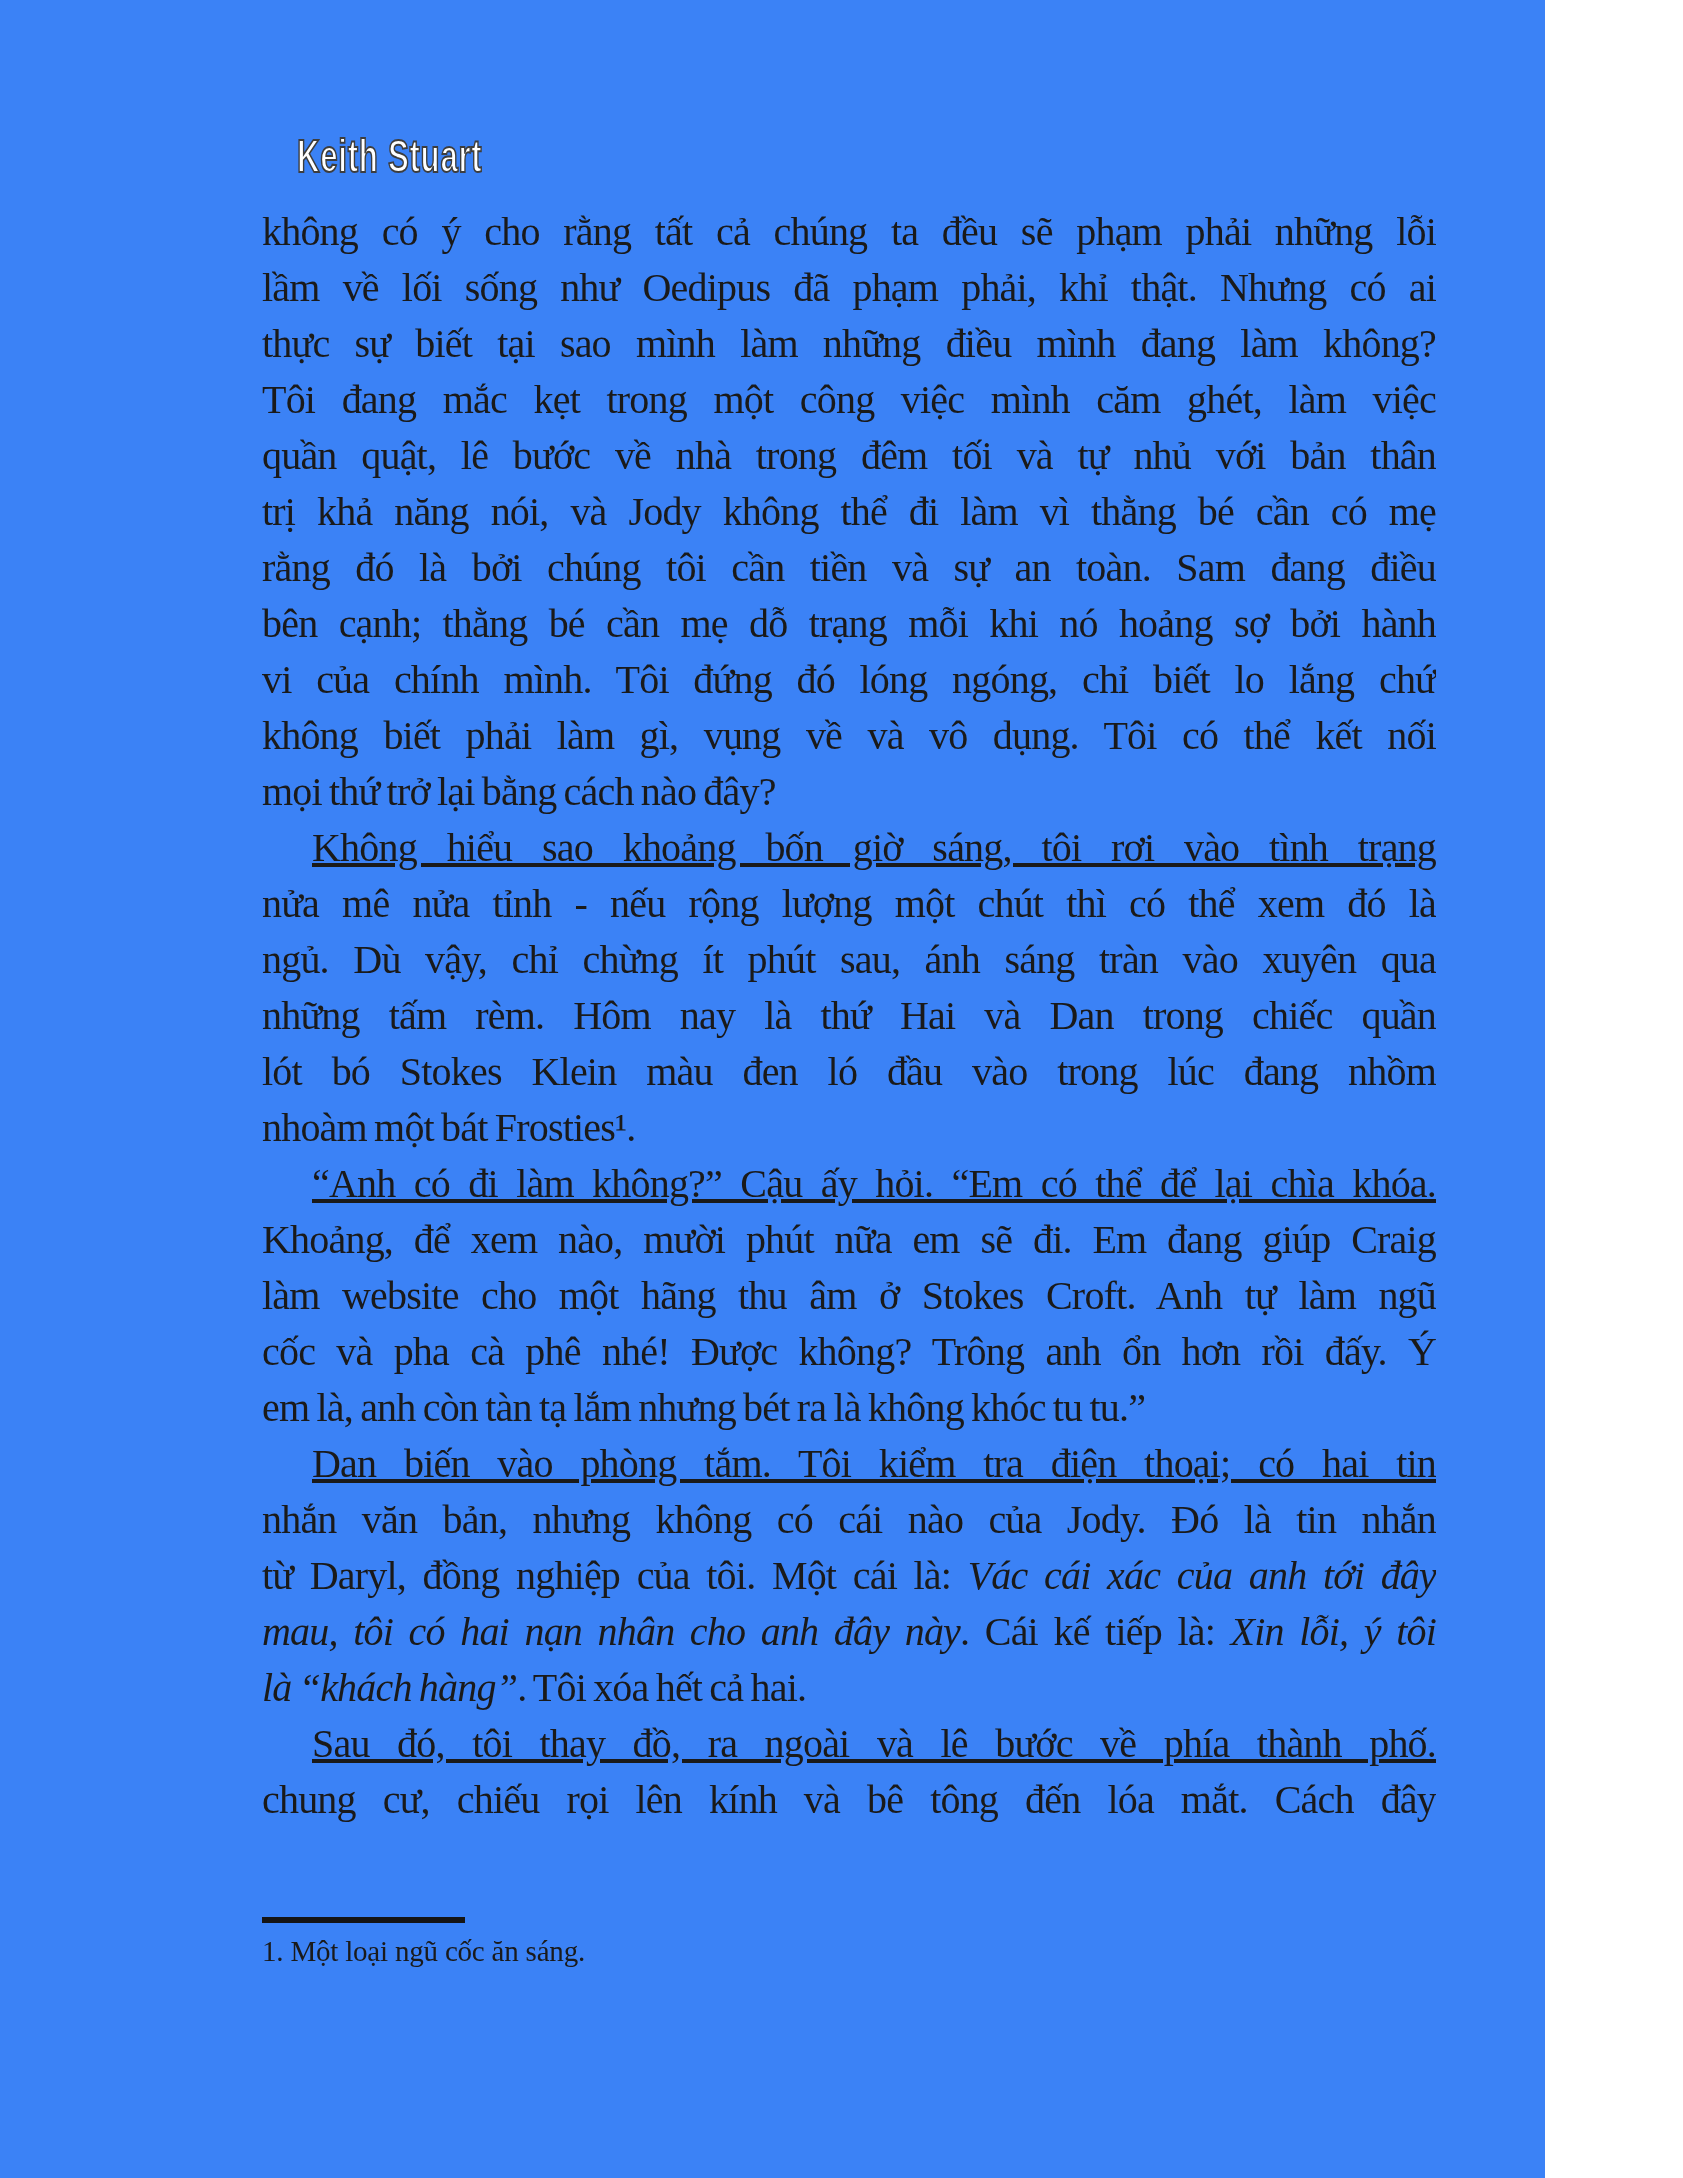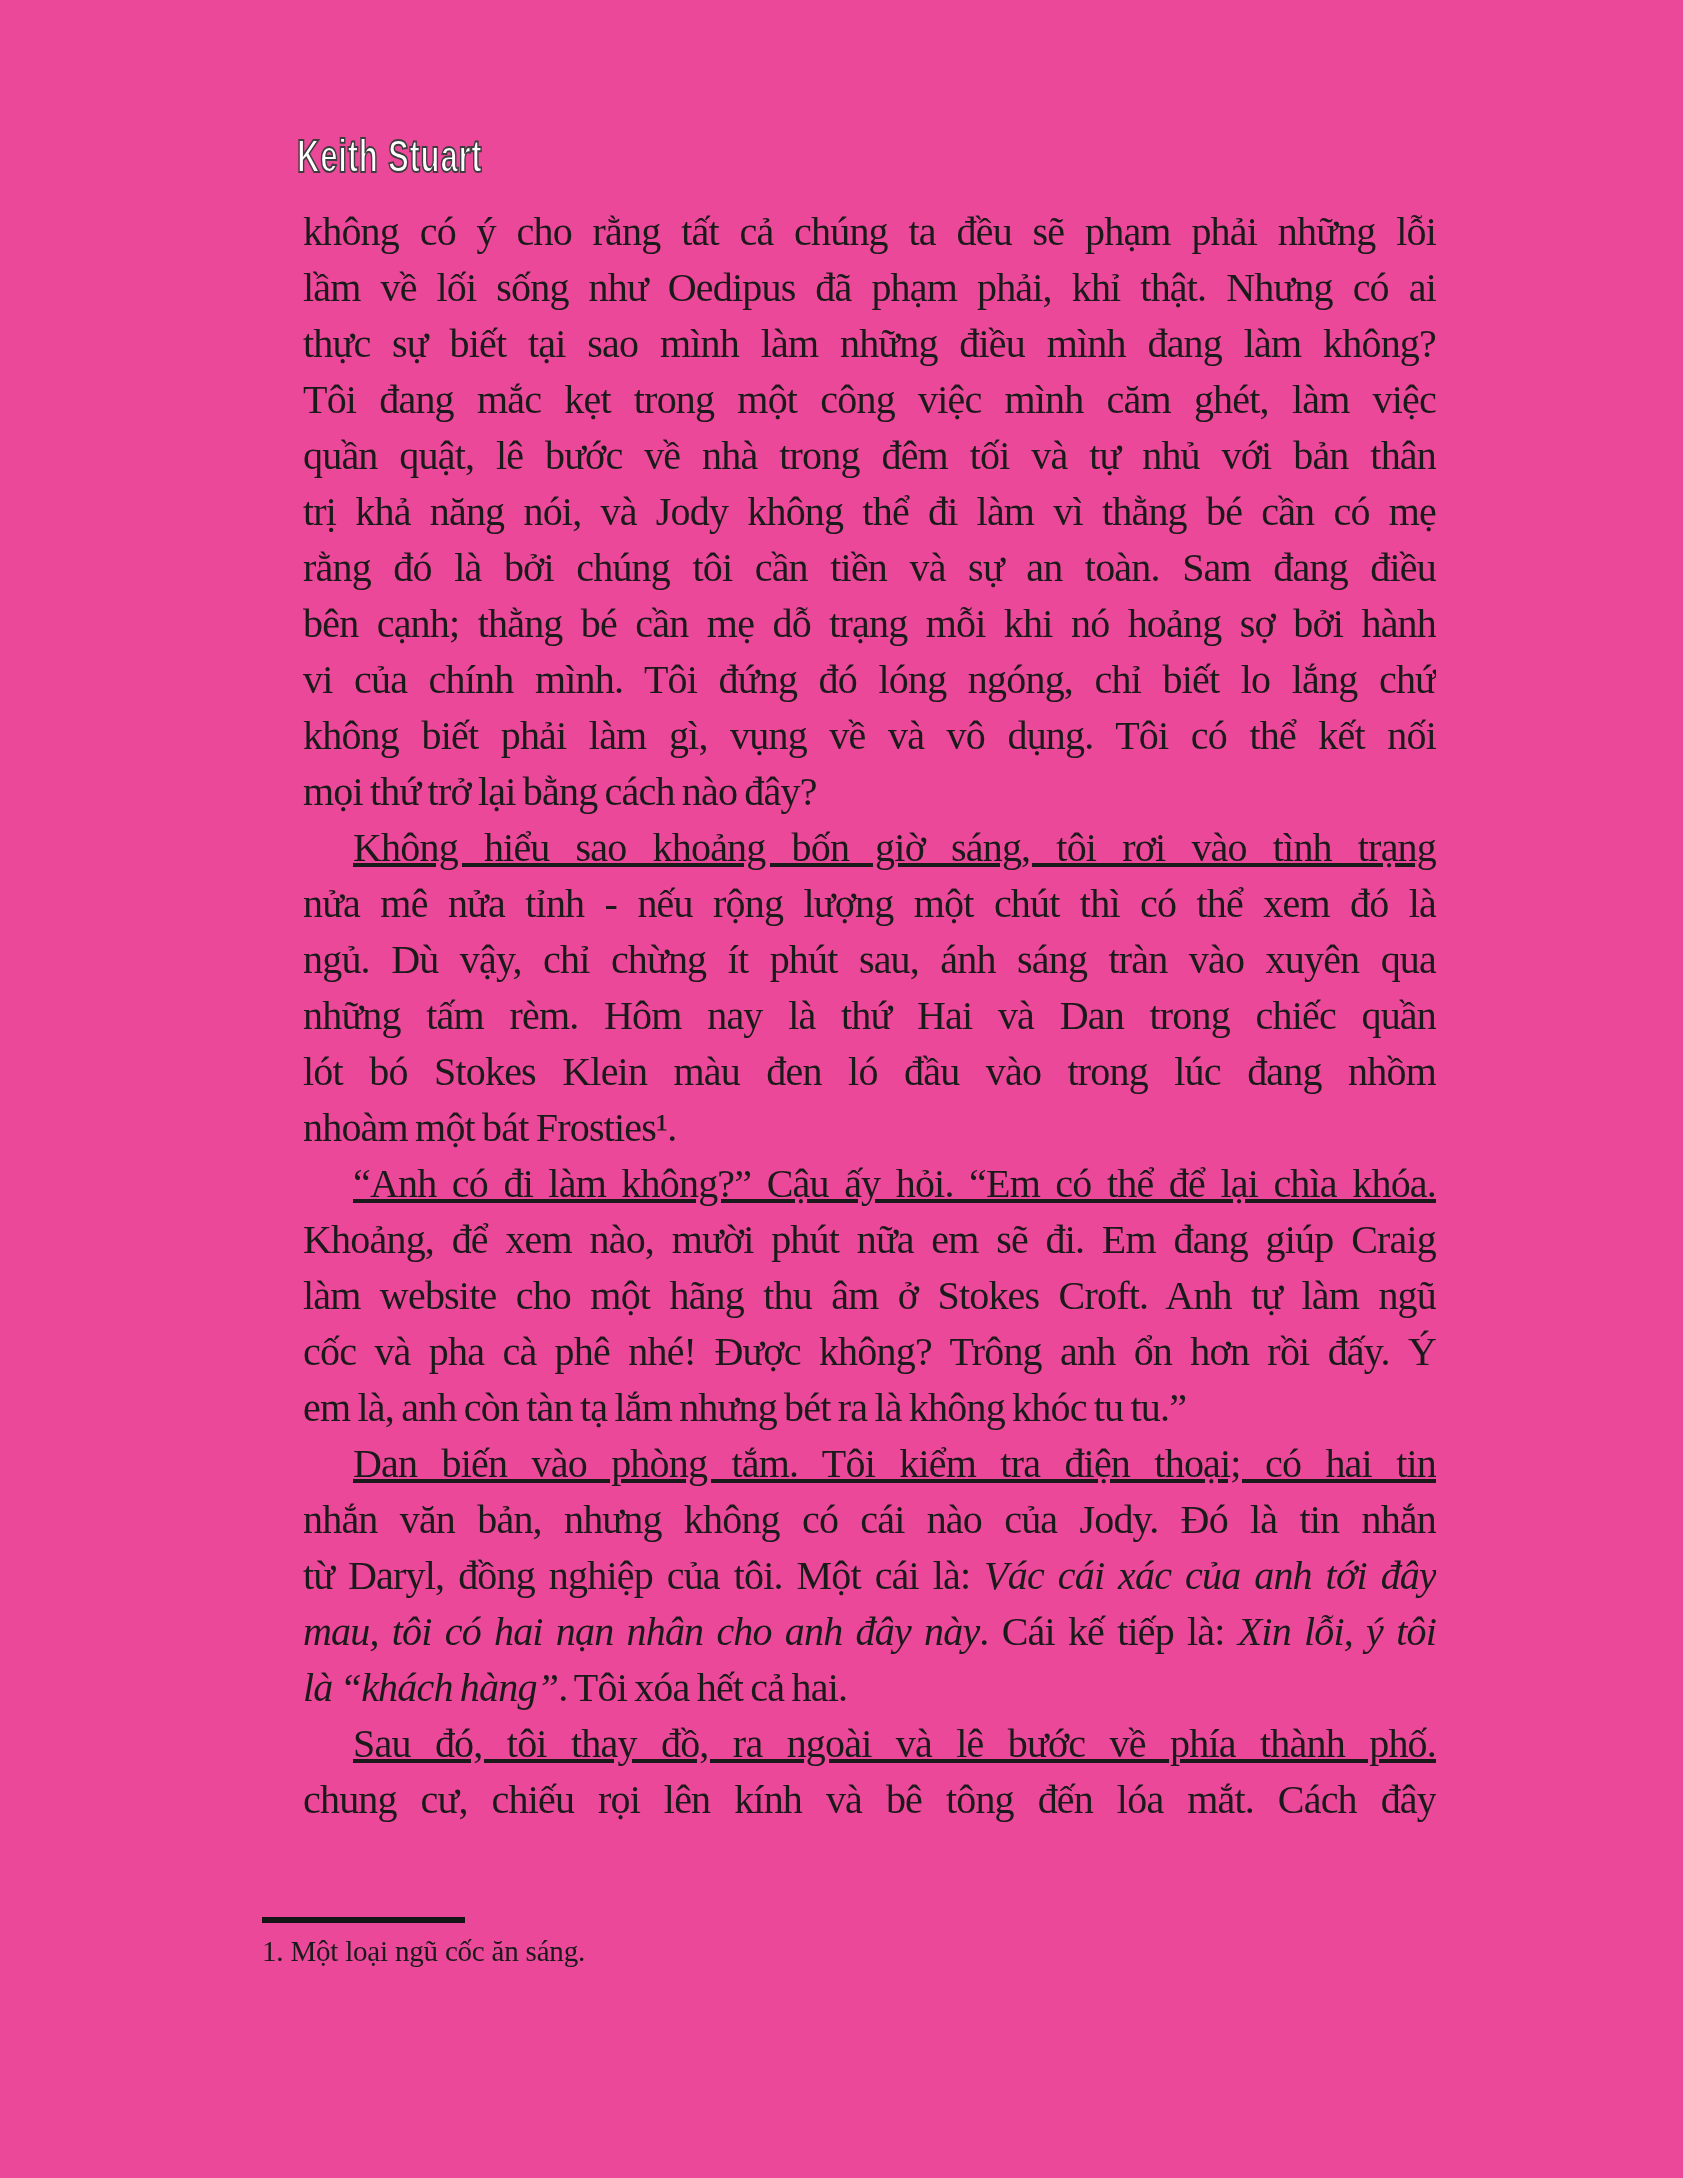--- a/index.html
+++ b/index.html
@@ -3,22 +3,22 @@
 <meta charset="utf-8">
 <style>
   html, body { margin: 0; padding: 0; }
   body {
     width: 1683px; height: 2178px;
     background: #ffffff;
     font-family: "Liberation Serif", "DejaVu Serif", serif;
   }
   .page {
     position: relative;
-    width: 1683px; height: 2178px;
-    background: #ec4899;
+    width: 1545px; height: 2178px;
+    background: #3b82f6;
     overflow: hidden;
   }
   
   .running-header {
     position: absolute;
     left: 297px; top: 133px;
     font-family: "Liberation Sans", "DejaVu Sans", sans-serif;
     font-size: 46px;
     font-weight: 700;
     line-height: 46px;
@@ -39,21 +39,20 @@
   }
   .line {
     font-size: 40px;
     line-height: 56px;
     height: 56px;
     letter-spacing: -0.8px;
     word-spacing: -2px;
     text-align: justify;
     text-align-last: justify;
     overflow: hidden;
-    margin-left: 41px;
   }
   .line.end { text-align-last: left; }
   .line.indent { text-indent: 50px; text-decoration: underline; }
   .it { font-style: italic; }
   
   .fn-rule {
     position: absolute;
     left: 262px; top: 1917px;
     width: 203px; height: 6px;
     background: #151515;

